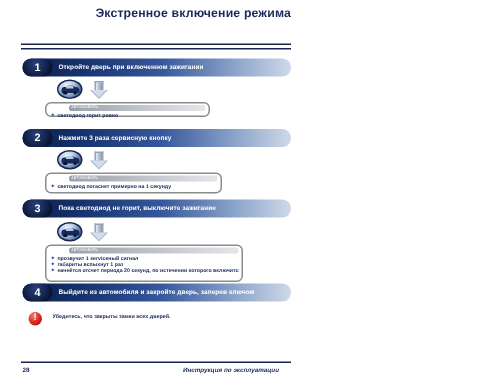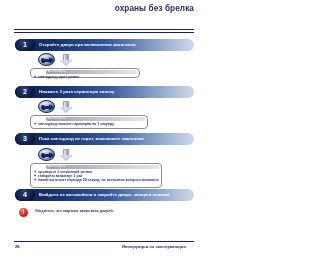--- a/index.html
+++ b/index.html
@@ -185,21 +185,21 @@
     font-size:4.2px;color:#1b2a5e;font-weight:bold;
     font-style:italic;
   }
 </style>
 </head>
 <body>
 
 <div class="page">
 
   <div class="title">
-    <div>охраны без брелка</div>
+    <div>Экстренное включение режима</div>
   </div>
   <div class="rule rule-a"></div>
   <div class="rule rule-b"></div>
 
   <div class="step" style="top:39px;">
     <div class="step-badge">1</div>
     <div class="step-text">Откройте дверь при включенном зажигании</div>
   </div>
 
   <div class="icon-row" style="left:38px;top:53px;width:60px;">

